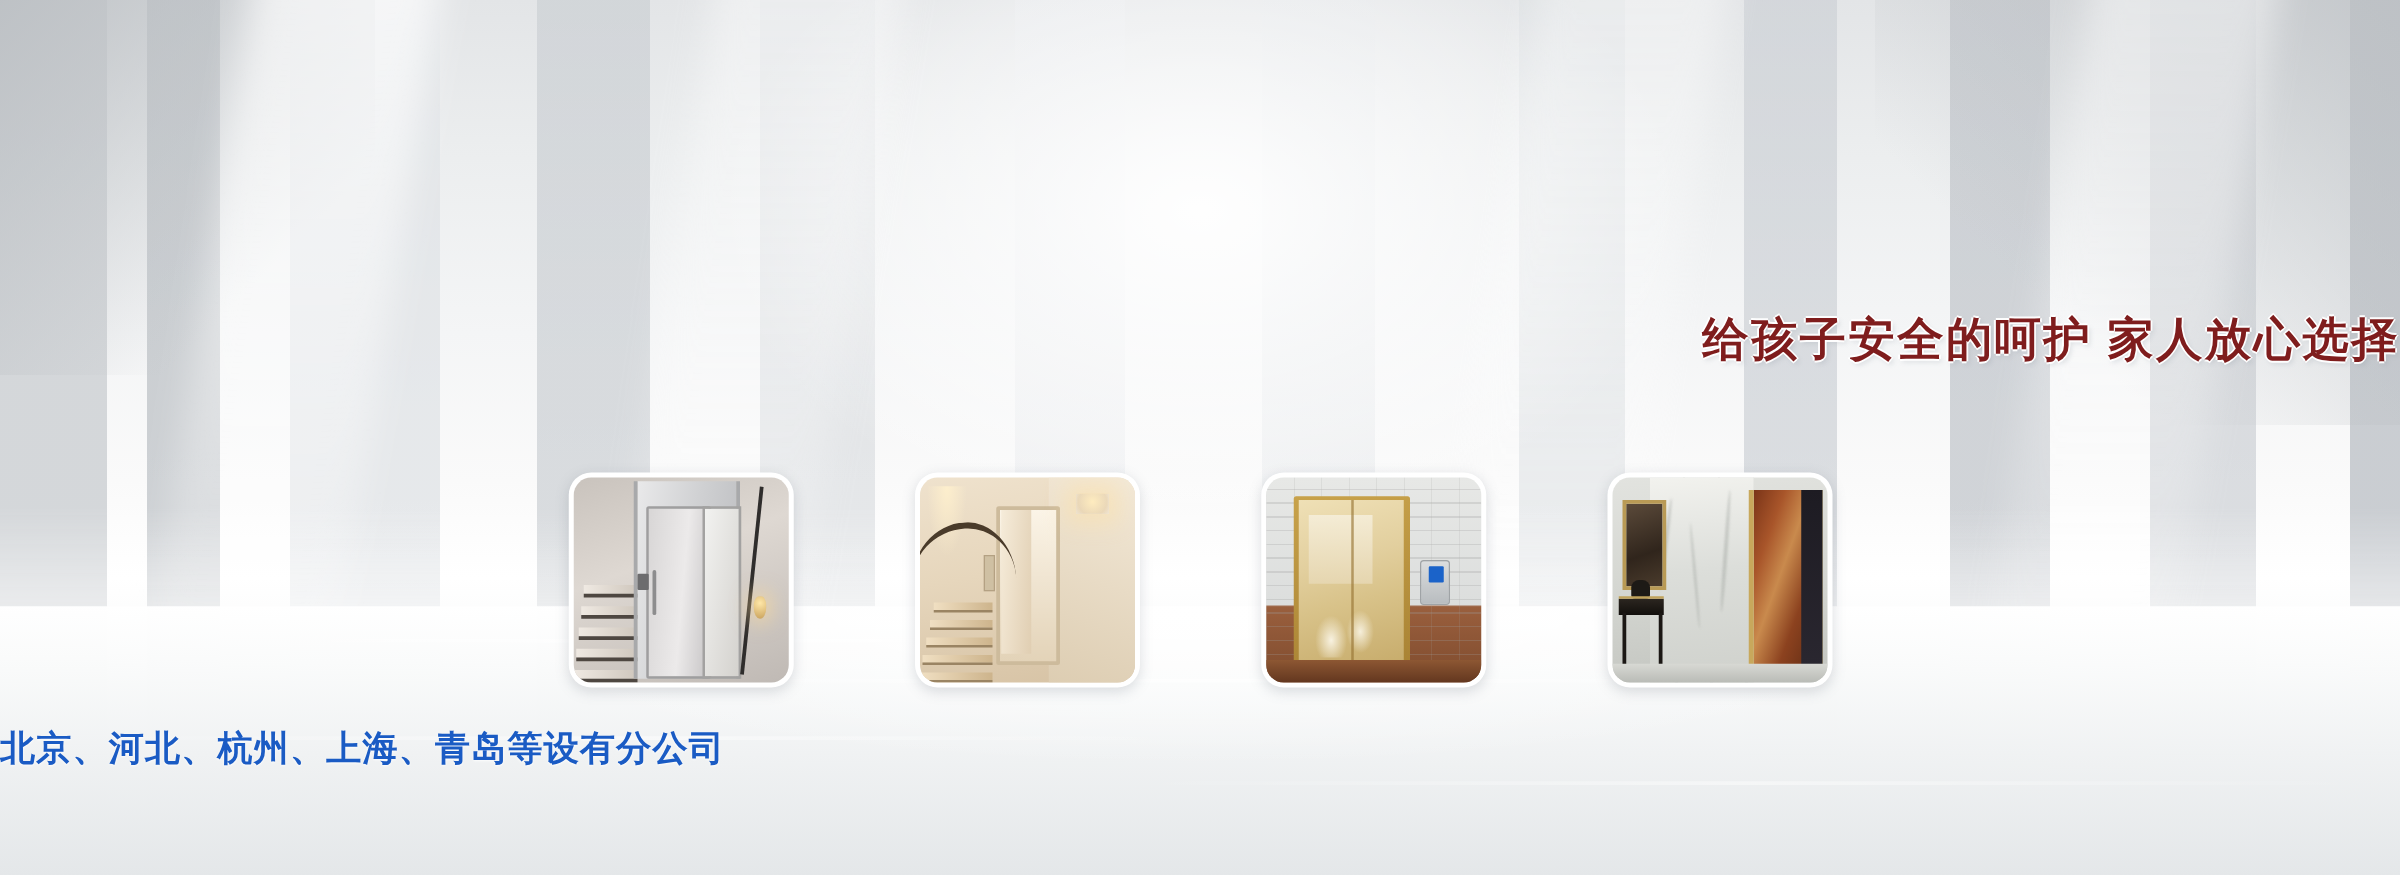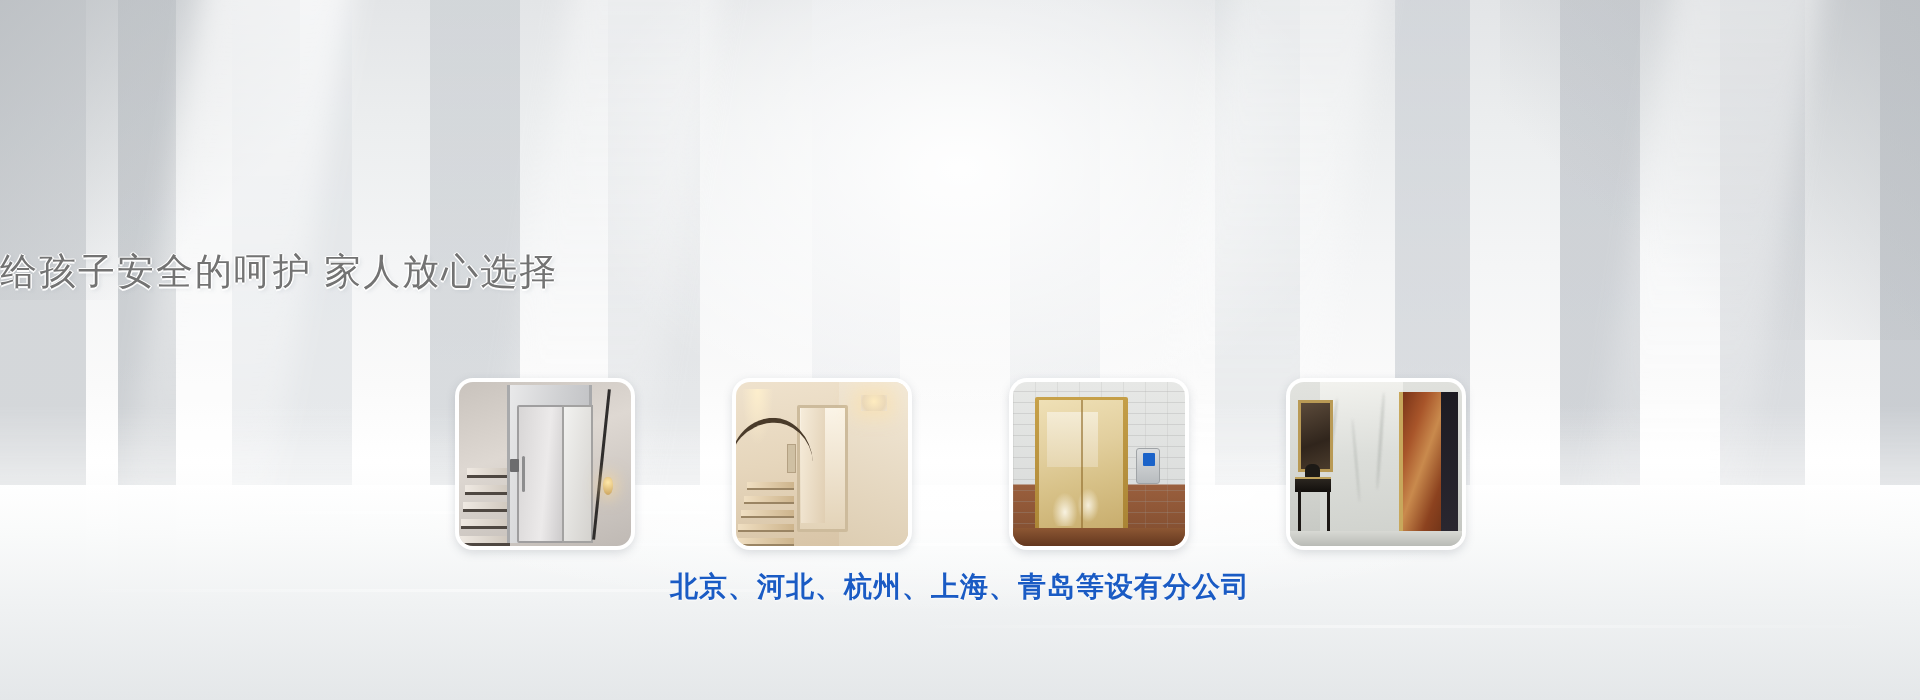--- a/index.html
+++ b/index.html
@@ -139,25 +139,25 @@
       3px 0 0 #ffffff, -3px 0 0 #ffffff, 0 3px 0 #ffffff, 0 -3px 0 #ffffff,
       2px 2px 0 #ffffff, -2px 2px 0 #ffffff, 2px -2px 0 #ffffff, -2px -2px 0 #ffffff,
       4px 4px 6px rgba(90,100,115,0.28);
   }
 
   
   .subtitle {
     position: absolute;
     left: 0; right: 0;
     top: 222px;
-    text-align: left;
+    text-align: right;
     font-size: 37px;
-    font-weight: 400;
+    font-weight: 700;
     letter-spacing: 2px;
-    color: #737373;
+    color: #7f1d1d;
     white-space: pre;
     line-height: 1;
     text-shadow:
       1.5px 0 0 rgba(255,255,255,0.95), -1.5px 0 0 rgba(255,255,255,0.95),
       0 1.5px 0 rgba(255,255,255,0.95), 0 -1.5px 0 rgba(255,255,255,0.95),
       2px 2px 4px rgba(120,130,145,0.22);
   }
 
   
   .photo-strip {
@@ -364,22 +364,22 @@
   }
   .p4 .floor4 {
     position: absolute; left: 0; right: 0; bottom: 0; height: 9%;
     background: linear-gradient(180deg, #d8d9d4, #b9bbb6);
   }
 
   
   .caption {
     position: absolute;
     left: 0; right: 0;
-    top: 573px;
-    text-align: center;
+    top: 585px;
+    text-align: left;
     font-size: 28px;
     font-weight: 700;
     letter-spacing: 1px;
     color: #1a5bc4;
     white-space: pre;
     line-height: 1;
     text-shadow: 0 1px 2px rgba(255,255,255,0.9);
   }
 </style>
 </head>

